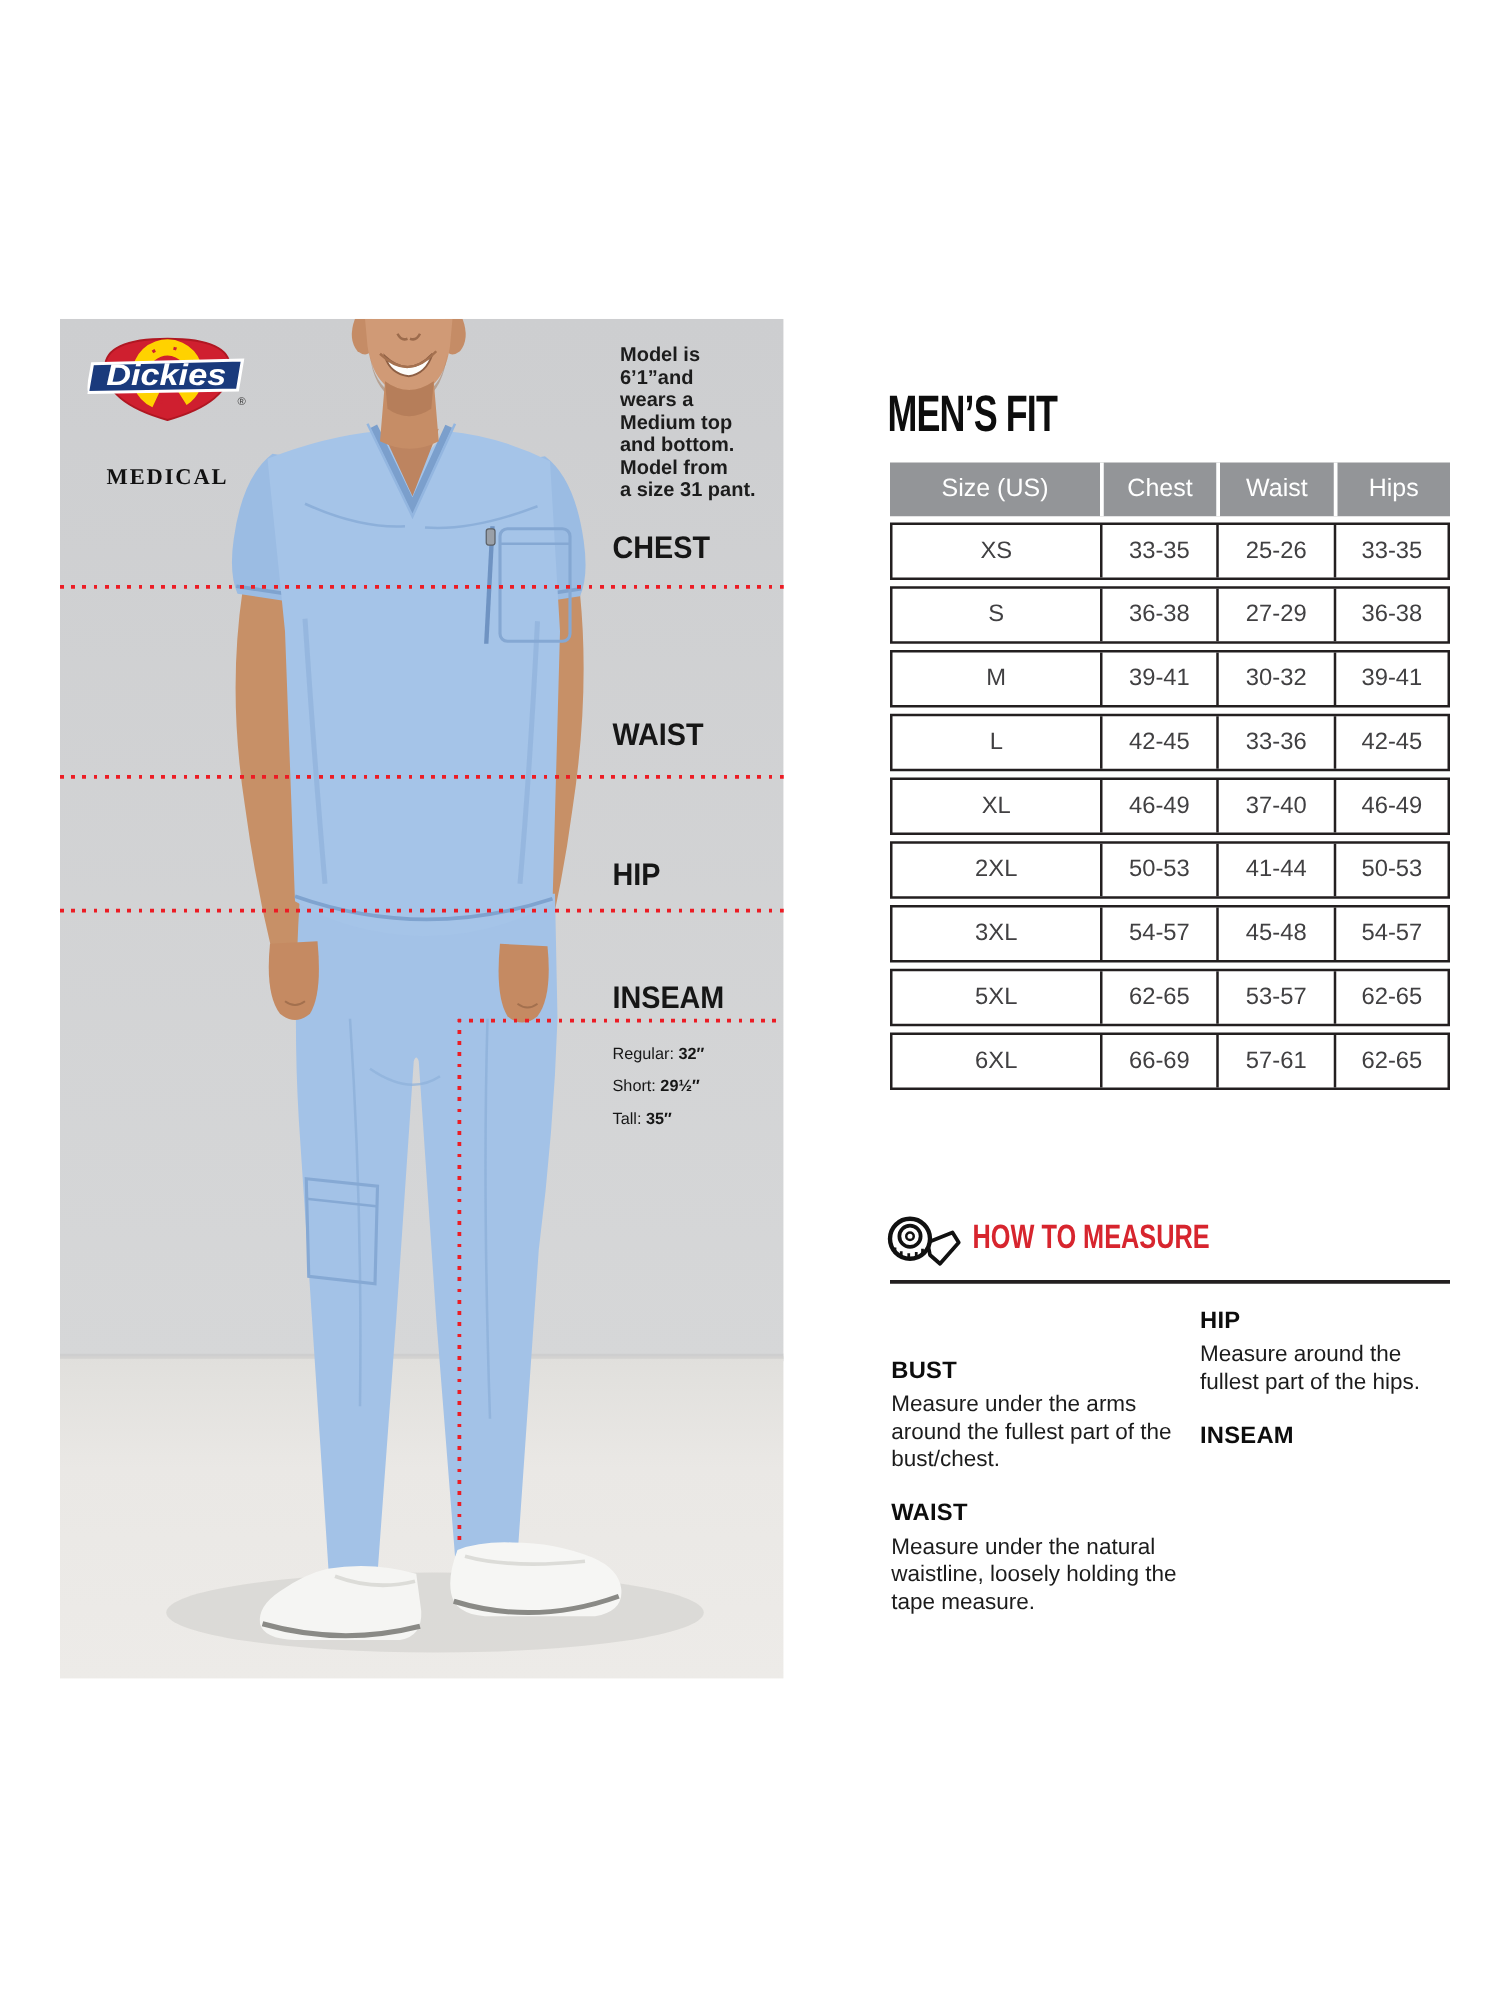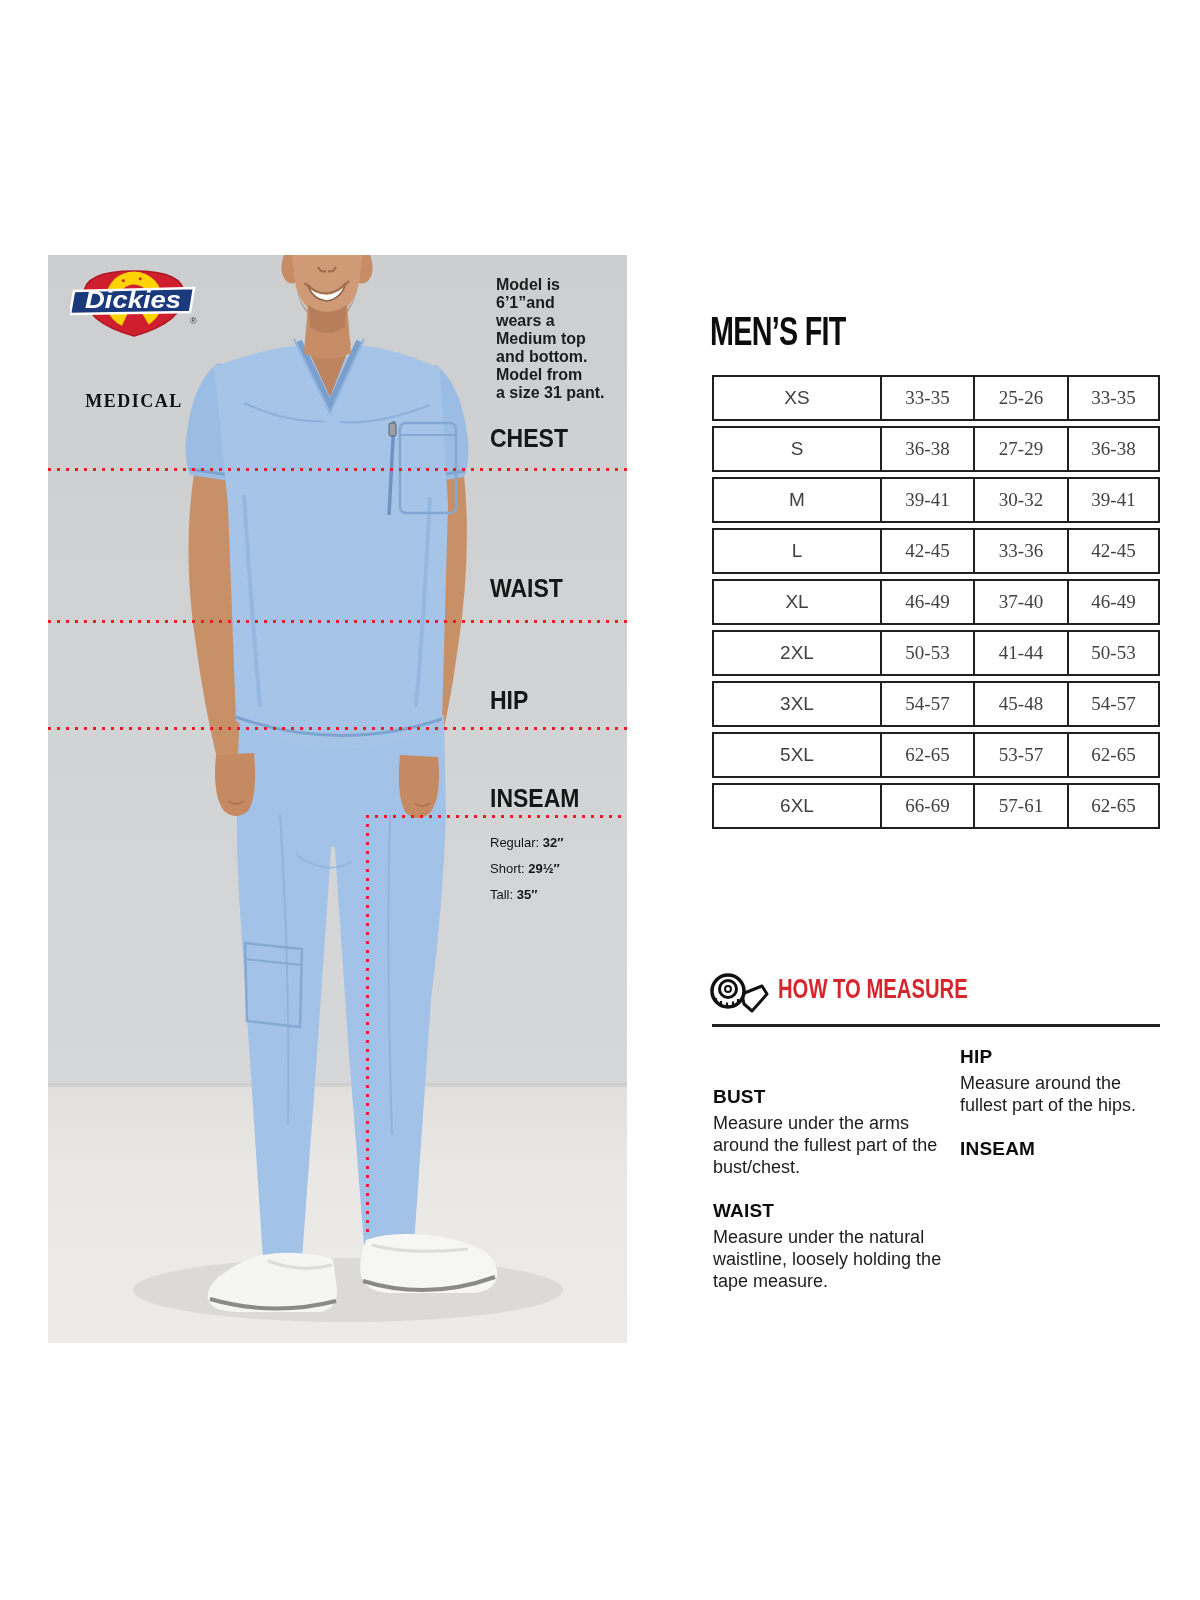--- a/index.html
+++ b/index.html
@@ -7,21 +7,21 @@
   body { position:relative; background:#ffffff; font-family:"Liberation Sans", sans-serif; color:#231f20; overflow:hidden; }
   .abs { position:absolute; }
 
   
   #photo-panel { left:48px; top:255px; width:579px; height:1088px; overflow:hidden; }
   #photo-panel svg { display:block; }
 
   
   #logo-box { left:70px; top:264px; width:128px; height:84px; }
   #medical-label { left:70px; top:371px; width:128px; text-align:center;
-    font-family:"Liberation Serif", serif; font-weight:bold; font-size:18px; letter-spacing:1.5px; color:#111;margin-top:20px; }
+    font-family:"Liberation Serif", serif; font-weight:bold; font-size:18px; letter-spacing:1.5px; color:#111; }
 
   
   #model-note { left:496px; top:276px; width:130px; font-size:16px; font-weight:bold; line-height:18px; color:#1c1c1c; }
 
   
   .meas-label { position:absolute; left:490px; font-size:25px; font-weight:bold; color:#161616;
     transform:scaleX(.92); transform-origin:left center; letter-spacing:0; }
   .dot-h { position:absolute; height:3px;
     background:repeating-linear-gradient(90deg, var(--dot-red,#ec1c24) 0 3px, transparent 3px 9px); }
   .dot-v { position:absolute; width:3px;
@@ -34,21 +34,21 @@
     transform:scaleX(.70); transform-origin:left top; letter-spacing:-1px; white-space:nowrap; }
 
   #size-table { left:712px; top:370px; width:448px; }
   .thead { display:flex; height:43px; background:var(--header-gray,#939598); color:#fff; font-size:20px; }
   .th { display:flex; align-items:center; justify-content:center; }
   .th + .th { border-left:3px solid #fff; }
   .thead .c0{width:168px} .thead .c1{width:93px} .thead .c2{width:94px} .thead .c3{flex:1}
   .trow { display:flex; height:46px; margin-top:5px; background:#fff;
     border:2px solid var(--border-black,#231f20); font-size:19px; color:#414042; }
   .tcell { display:flex; align-items:center; justify-content:center; }
-  .tcell + .tcell { border-left:2px solid var(--border-black,#231f20);font-family:Liberation Serif, serif; }
+  .tcell + .tcell { border-left:2px solid var(--border-black,#231f20); }
   .trow .c0{width:166px} .trow .c1{width:93px} .trow .c2{width:94px} .trow .c3{flex:1}
 
   
   #htm-head { left:706px; top:968px; width:456px; height:46px; }
   #tape-icon { position:absolute; left:0; top:2px; }
   #htm-title { position:absolute; left:72px; top:6px; font-size:27px; font-weight:800;
     color:var(--accent-red,#d7252e); transform:scaleX(.75); transform-origin:left top; white-space:nowrap; letter-spacing:0; }
   #htm-rule { left:712px; top:1024px; width:448px; height:3px; background:var(--border-black,#231f20); }
   #htm-grid { left:713px; top:1046px; width:452px; display:flex; }
   .htm-col-l { width:247px;margin-top:40px; }
@@ -180,20 +180,26 @@
 <div class="dot-v" style="left:366px; top:815px; height:417px;"></div>
 <div id="inseam-options">
     <div><span>Regular: </span><b>32″</b></div>
     <div><span>Short: </span><b>29½″</b></div>
     <div><span>Tall: </span><b>35″</b></div>
   </div>
 
 <div class="abs" id="mens-fit-title">MEN’S FIT</div>
 
 <div class="abs" id="size-table">
+  <div class="thead">
+    <div class="th c0">Size (US)</div>
+    <div class="th c1">Chest</div>
+    <div class="th c2">Waist</div>
+    <div class="th c3">Hips</div>
+  </div>
   <div>
       <div class="trow">
         <div class="tcell c0">XS</div>
         <div class="tcell c1">33-35</div>
         <div class="tcell c2">25-26</div>
         <div class="tcell c3">33-35</div>
       </div>
       <div class="trow">
         <div class="tcell c0">S</div>
         <div class="tcell c1">36-38</div>

